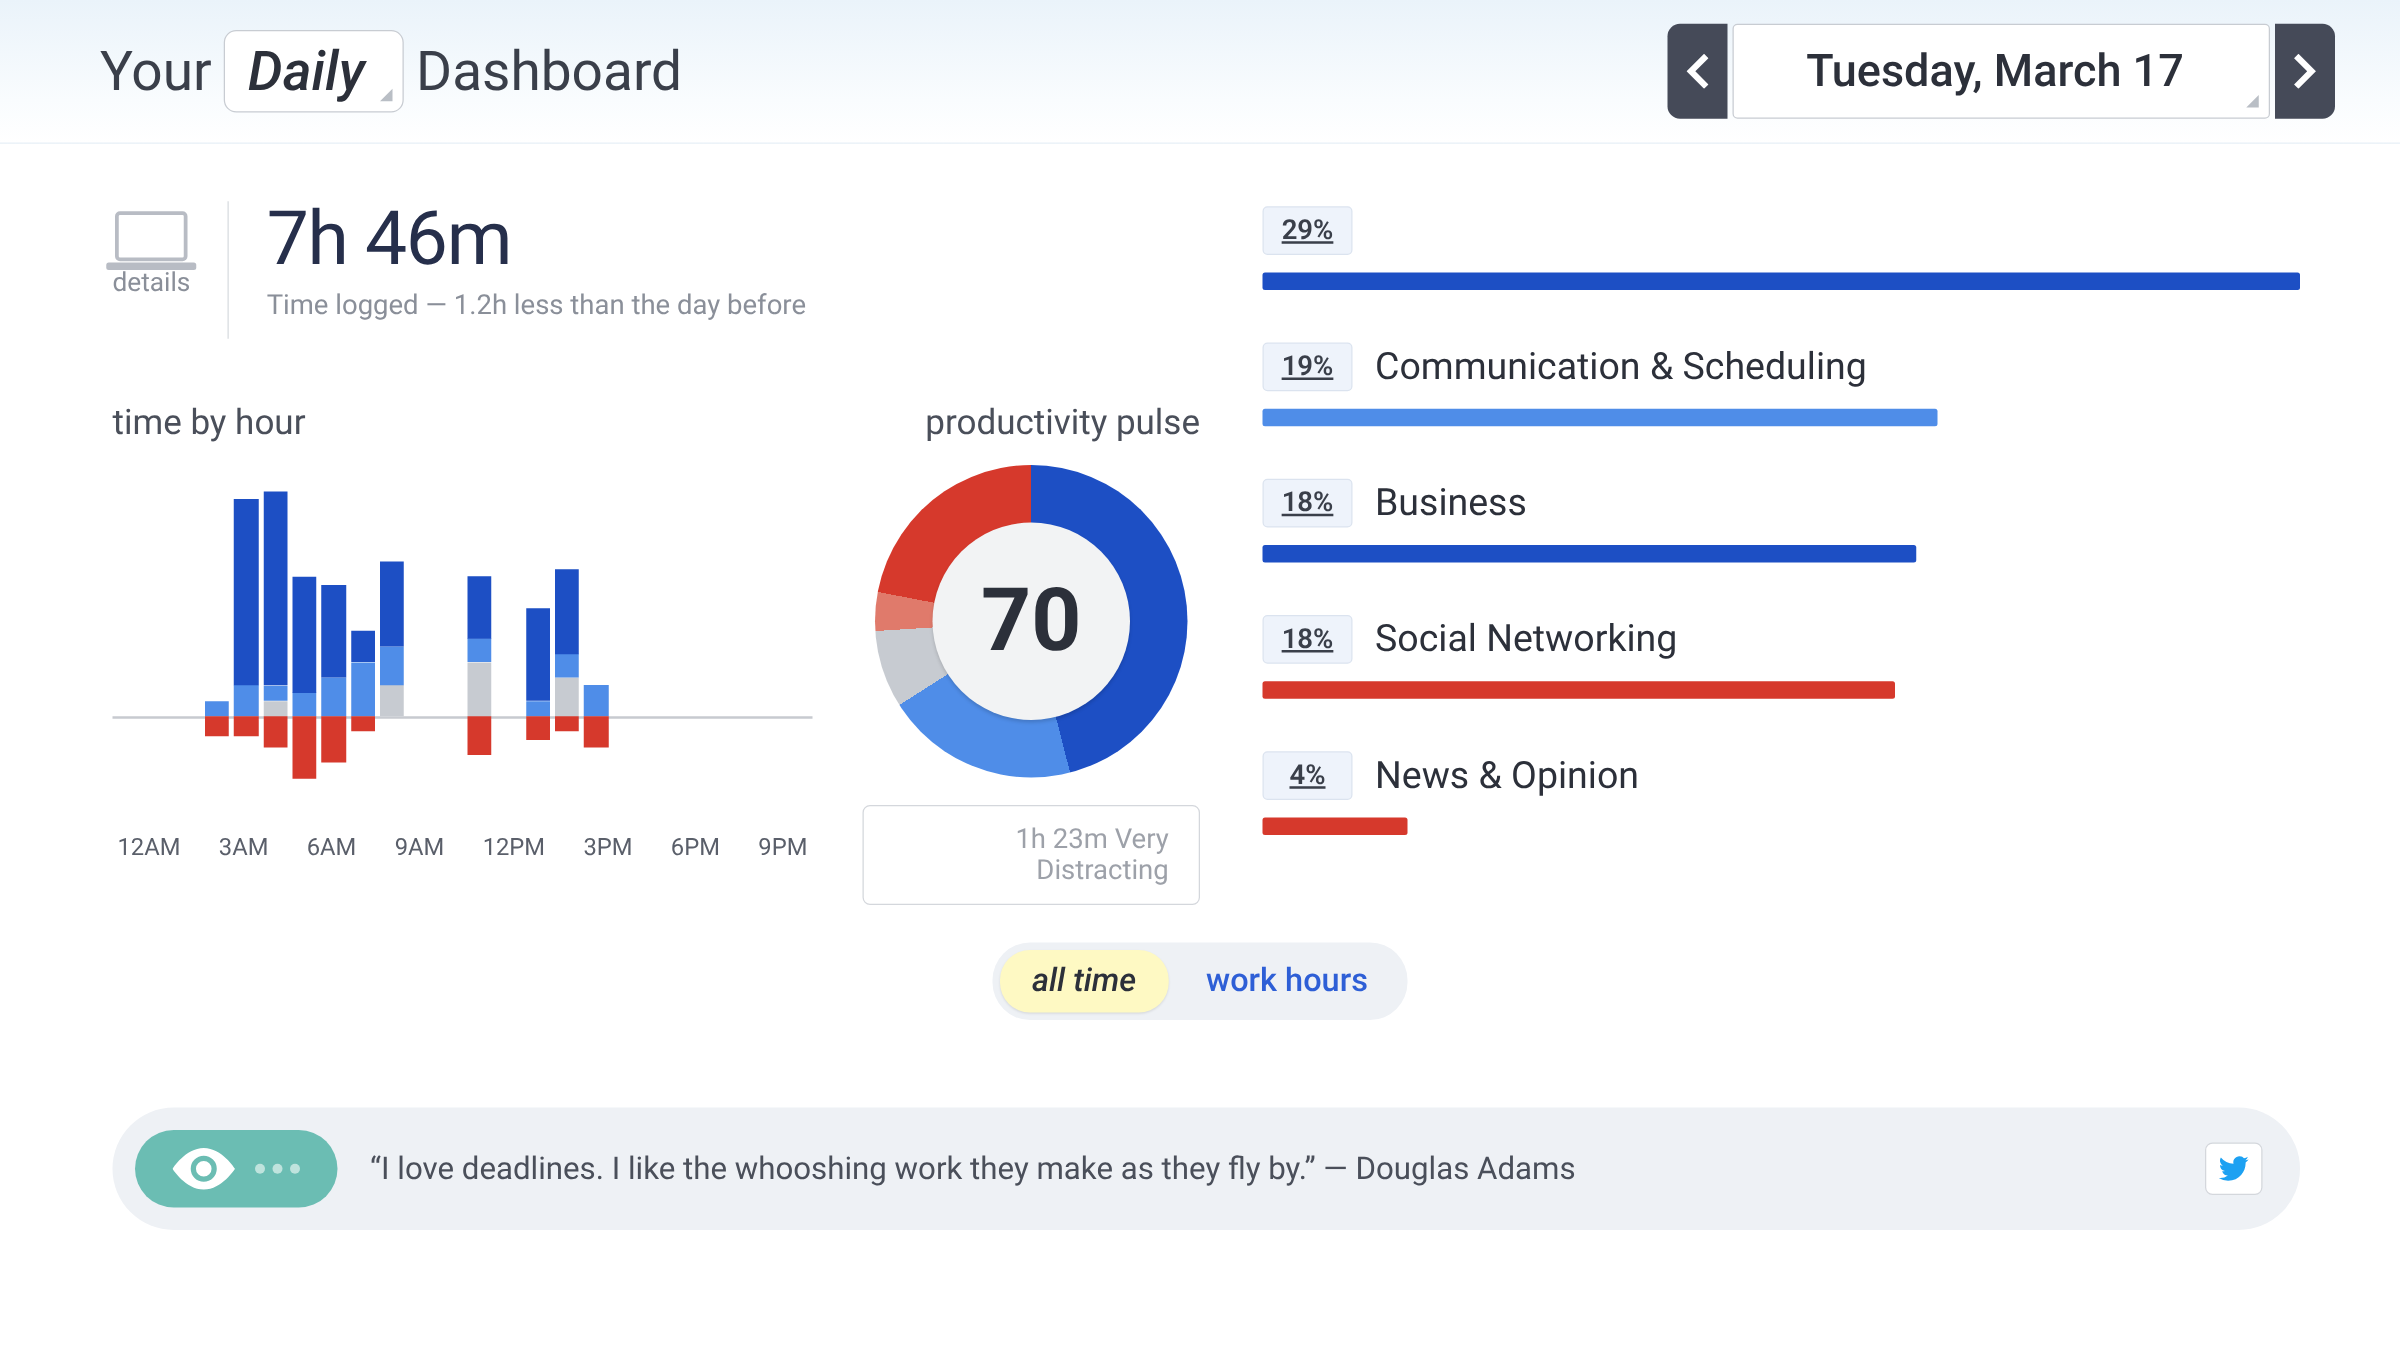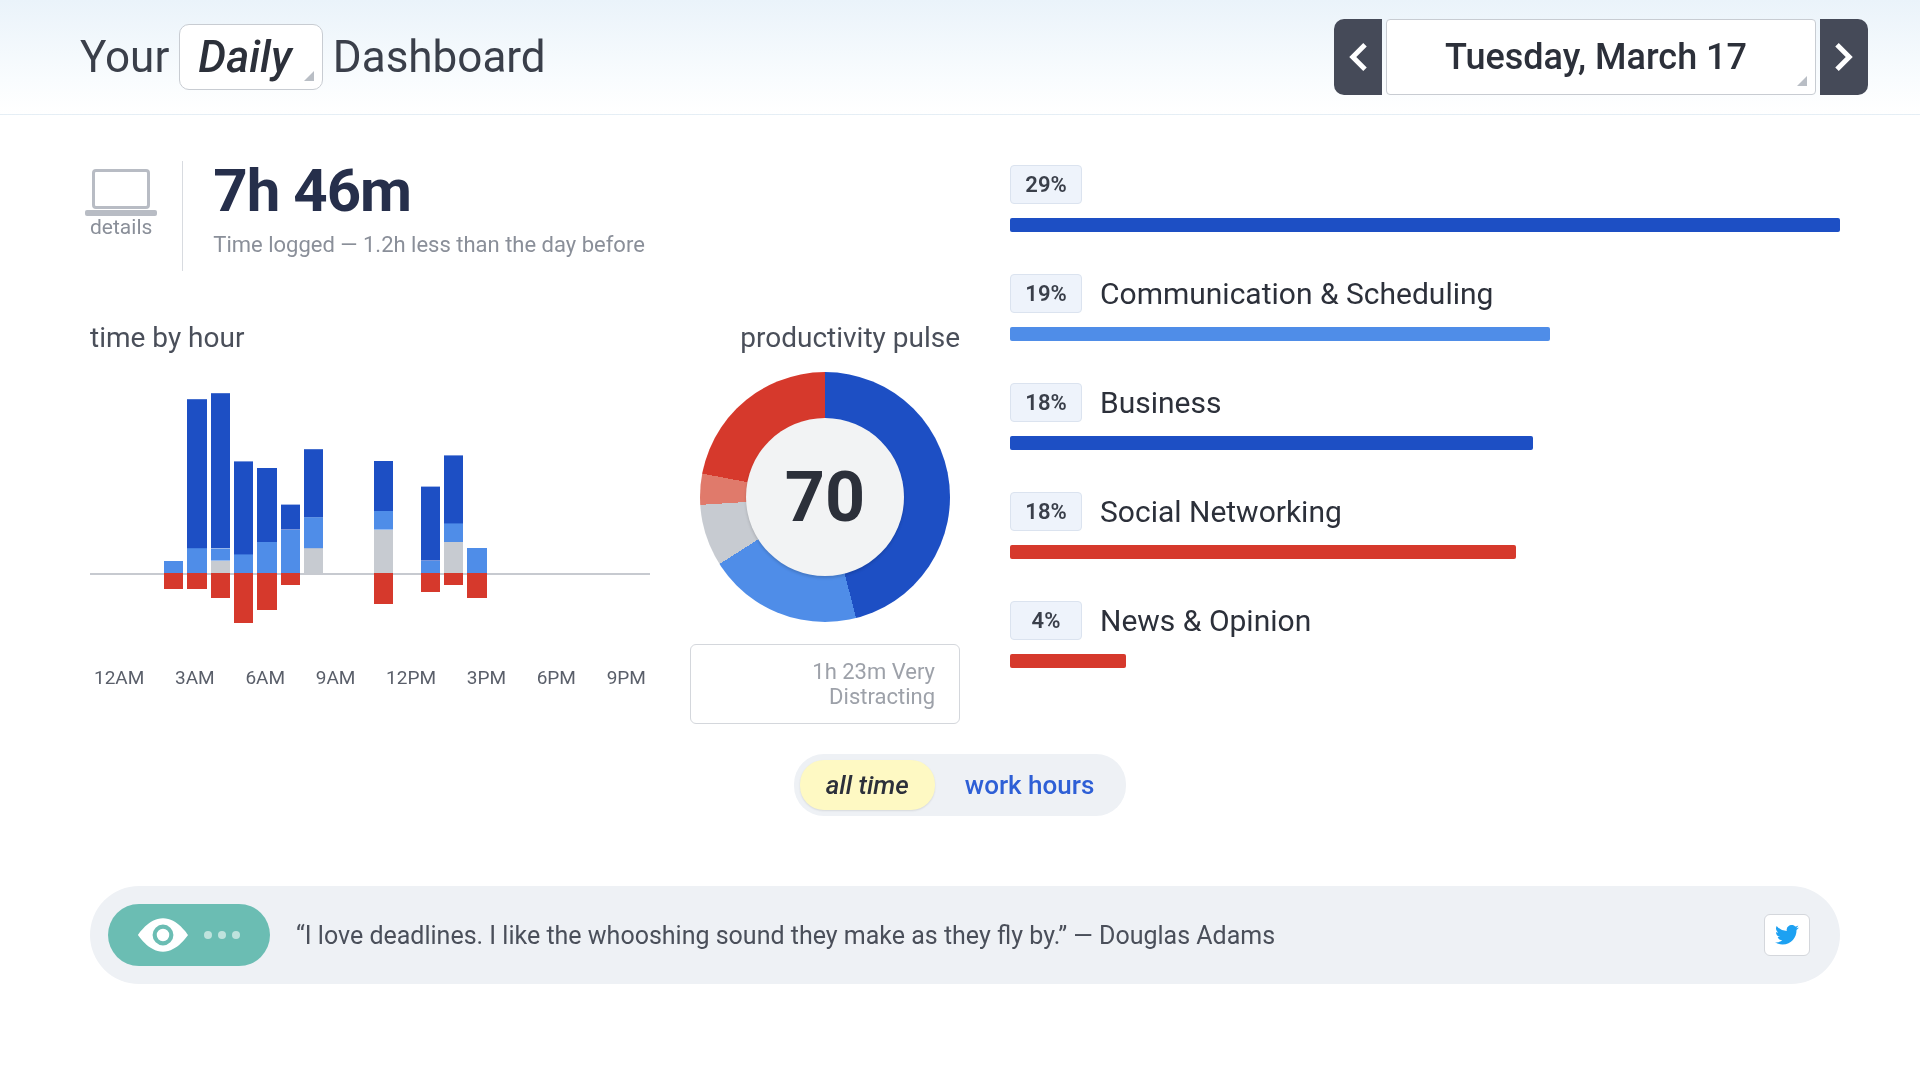--- a/index.html
+++ b/index.html
@@ -82,21 +82,21 @@
   }
   .laptop-icon {
     width:58px; height:40px; border:3px solid #b8bcc4; border-radius:4px;
     position:relative;
   }
   .laptop-icon::after{
     content:""; position:absolute; left:-10px; right:-10px; bottom:-10px;
     height:6px; background:#b8bcc4; border-radius:2px;
   }
   .divider-v { width:1px; background:#d8dbe0; height:110px; margin-top:6px;}
-  .total-time h1 { font-size:60px; font-weight:700; color:#262f4b; letter-spacing:-1px; }
+  .total-time h1 { font-size:60px; font-weight:400; color:#262f4b; letter-spacing:-1px; }
   .total-time p  { font-size:22px; color:#8a8f99; margin-top:6px; }
 
   
   .charts-row { display:flex; gap:40px; }
   .chart-section h3 { font-size:28px; font-weight:400; color:#4a4f5a; margin-bottom:18px;}
   .time-by-hour { width: 560px; }
   .pulse-section { flex:1; text-align:right; }
 
   
   .bar-chart {
@@ -130,20 +130,21 @@
   }
 
   
   .cat-row { margin-bottom: 42px; }
   .cat-head { display:flex; align-items:center; gap:18px; margin-bottom:14px;}
   .cat-pct {
     background:#eef3fb; border:1px solid #dbe3ef;
     min-width:72px; text-align:center;
     padding:6px 10px; font-size:22px; font-weight:600; color:#3a3f4a;
     border-radius:4px;
+    text-decoration:underline;
   }
   .cat-label { font-size:30px; color:#2c303a; }
   .cat-bar-track { height:14px; }
   .cat-bar { height:14px; border-radius:2px; }
 
   
   .toggle-row { display:flex; justify-content:center; margin-top:30px;}
   .toggle {
     background:#eef1f5; border-radius:30px; padding:6px;
     display:flex; gap:4px; font-size:26px; font-weight:500;
@@ -376,19 +377,19 @@
   <div class="eye-badge">
     <svg width="50" height="34" viewBox="0 0 24 16">
         <path d="M12 0C5 0 0 8 0 8s5 8 12 8 12-8 12-8S19 0 12 0zm0 13a5 5 0 1 1 0-10 5 5 0 0 1 0 10zm0-8a3 3 0 1 0 0 6 3 3 0 0 0 0-6z"></path>
       </svg>
     <div class="dots">
         <span></span>
         <span></span>
         <span></span>
       </div>
   </div>
-  <div style="flex:1">“I love deadlines. I like the whooshing sound they make as they fly by.” — Douglas Adams</div>
+  <div style="flex:1">“I love deadlines. I like the whooshing work they make as they fly by.” — Douglas Adams</div>
   <div class="tweet-btn">
     <svg width="24" height="20" viewBox="0 0 24 20">
         <path d="M24 2.4a9.8 9.8 0 0 1-2.8.8A4.9 4.9 0 0 0 23.3.4a9.9 9.9 0 0 1-3.1 1.2A4.9 4.9 0 0 0 11.8 6a14 14 0 0 1-10.1-5.1 4.9 4.9 0 0 0 1.5 6.6A4.9 4.9 0 0 1 1 6.9v.1a4.9 4.9 0 0 0 3.9 4.8 5 5 0 0 1-2.2.1 4.9 4.9 0 0 0 4.6 3.4A9.9 9.9 0 0 1 0 17.3 14 14 0 0 0 7.5 19.5c9.1 0 14-7.5 14-14v-.6A10 10 0 0 0 24 2.4z"></path>
       </svg>
   </div>
 </div>
 
 </body></html>

